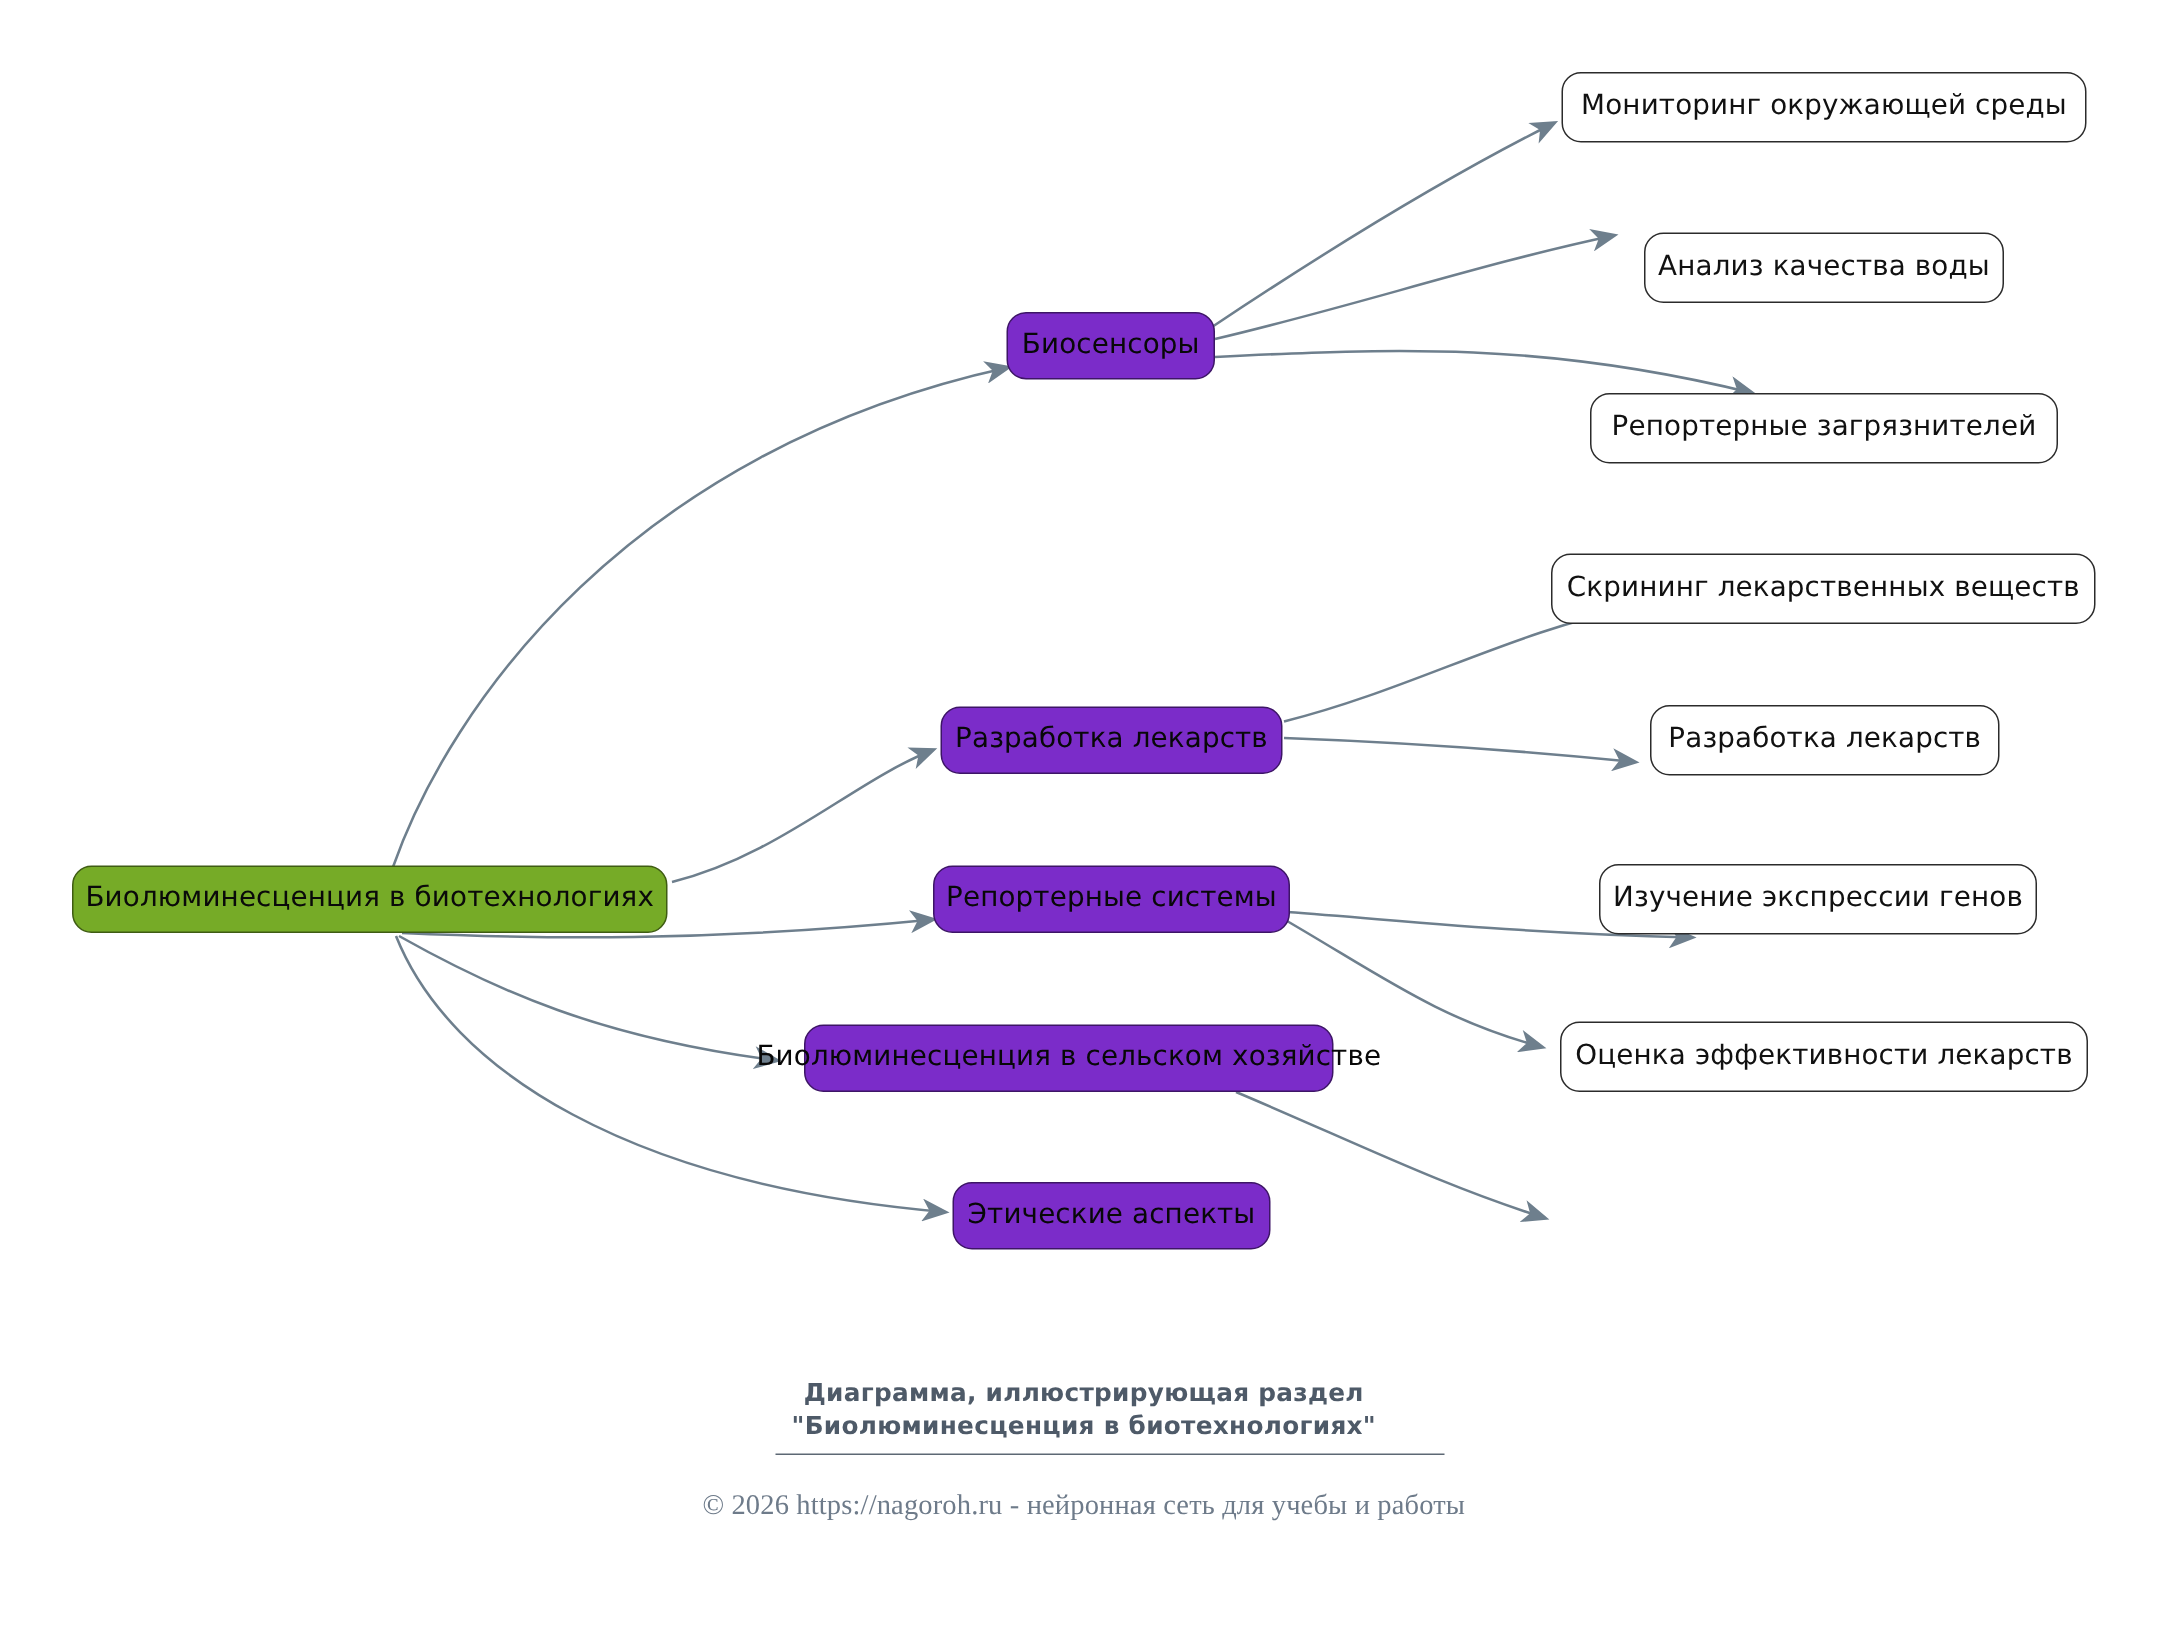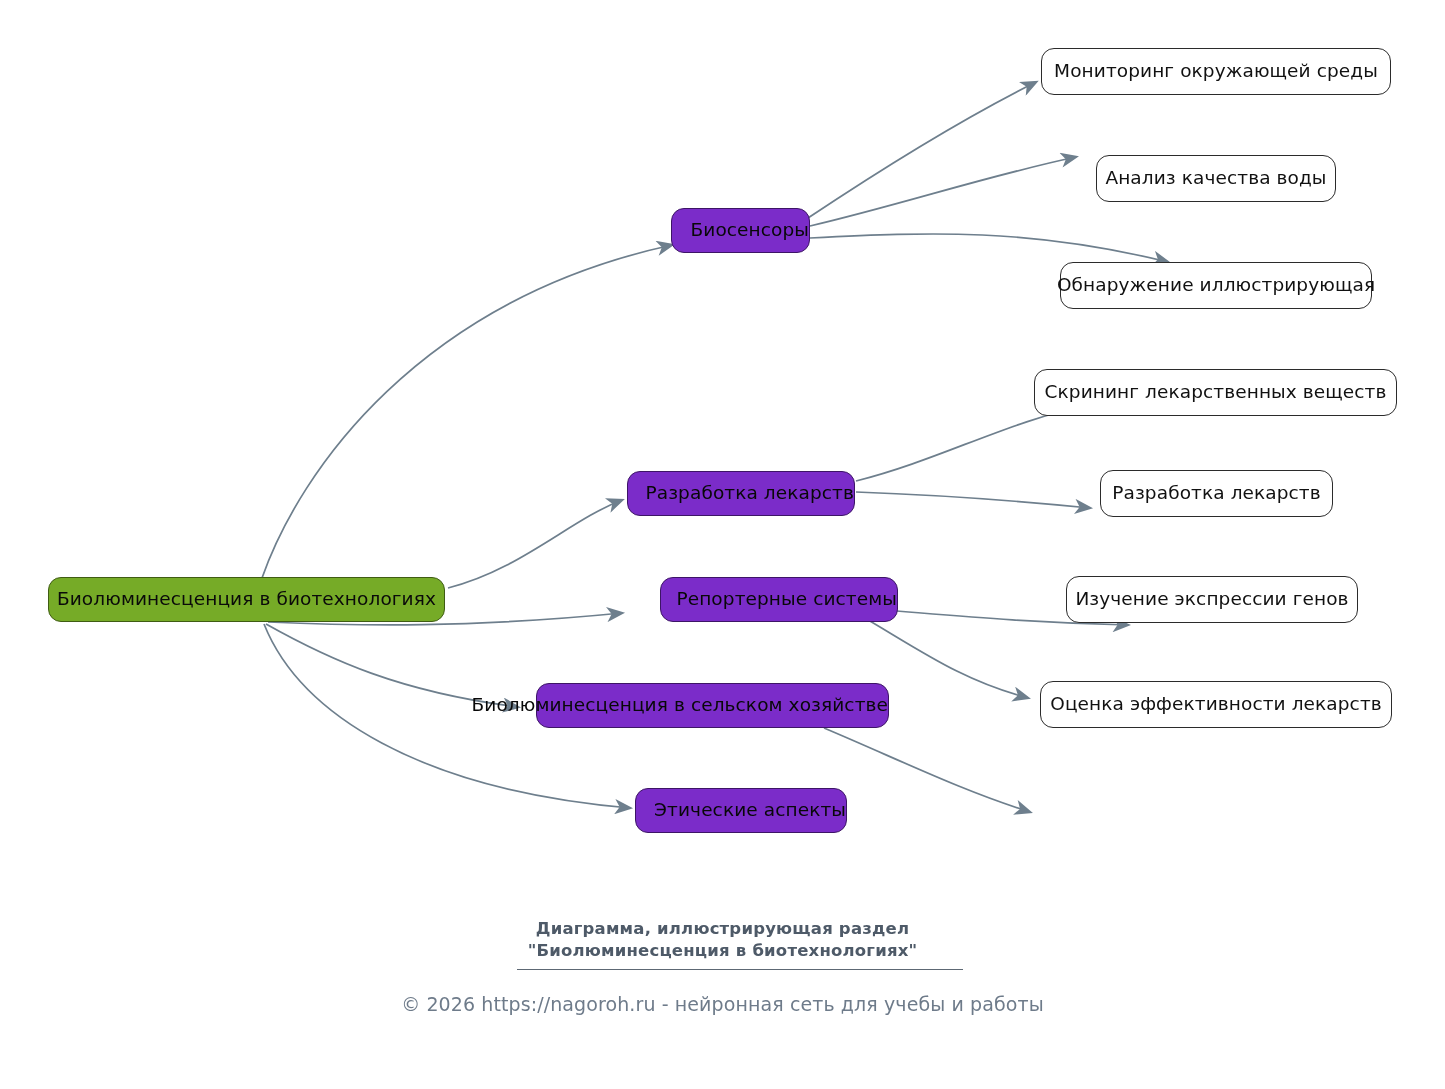--- a/index.html
+++ b/index.html
@@ -44,21 +44,20 @@
   }
   .node-root {
     background: #76ab27;
     border: 1.6px solid #3f5c13;
     color: #0a0a0a;
   }
   .node-branch {
     background: #7b2cc9;
     border: 1.6px solid #3d1566;
     color: #080808;
-    justify-content: flex-end;
   }
   .node-leaf {
     background: #ffffff;
     border: 1.5px solid #2b2b2b;
     color: #111111;
   }
   .caption {
     position: absolute;
     left: 0;
     width: 1445px;
@@ -82,20 +81,21 @@
   }
   .footer {
     position: absolute;
     left: 0;
     top: 993px;
     width: 1445px;
     text-align: center;
     font-size: 19px;
     color: #6e7b8a;
     letter-spacing: 0.1px;
+    font-family: Liberation Serif, serif;
   }
 </style>
 </head>
 <body>
 
 <div id="stage">
 
   <svg id="edge-layer" viewBox="0 0 1445 1089" width="1445" height="1089" xmlns="http://www.w3.org/2000/svg">
     <defs>
       <marker id="arrow" viewBox="0 0 12 10" refX="10" refY="5" markerWidth="11" markerHeight="9" orient="auto-start-reverse">
@@ -130,42 +130,42 @@
   </div>
 
   <div class="node node-branch" style="left:671px; top:208px; width:139px; height:45px;">
     <span>Биосенсоры</span>
   </div>
 
   <div class="node node-branch" style="left:627px; top:471px; width:228px; height:45px;">
     <span>Разработка лекарств</span>
   </div>
 
-  <div class="node node-branch" style="left:622px; top:577px; width:238px; height:45px;margin-left:38px;">
+  <div class="node node-branch" style="left:622px; top:577px; width:238px; height:45px;">
     <span>Репортерные системы</span>
   </div>
 
   <div class="node node-branch" style="left:524px; top:683px; width:353px; height:45px;margin-left:12px;">
     <span>Биолюминесценция в сельском хозяйстве</span>
   </div>
 
   <div class="node node-branch" style="left:635px; top:788px; width:212px; height:45px;">
     <span>Этические аспекты</span>
   </div>
 
   <div class="node node-leaf" style="left:1041px; top:48px; width:350px; height:47px;">
     <span>Мониторинг окружающей среды</span>
   </div>
 
   <div class="node node-leaf" style="left:1096px; top:155px; width:240px; height:47px;">
     <span>Анализ качества воды</span>
   </div>
 
   <div class="node node-leaf" style="left:1060px; top:262px; width:312px; height:47px;">
-    <span>Обнаружение иллюстрирующая</span>
+    <span>Репортерные загрязнителей</span>
   </div>
 
   <div class="node node-leaf" style="left:1034px; top:369px; width:363px; height:47px;">
     <span>Скрининг лекарственных веществ</span>
   </div>
 
   <div class="node node-leaf" style="left:1100px; top:470px; width:233px; height:47px;">
     <span>Разработка лекарств</span>
   </div>
 

